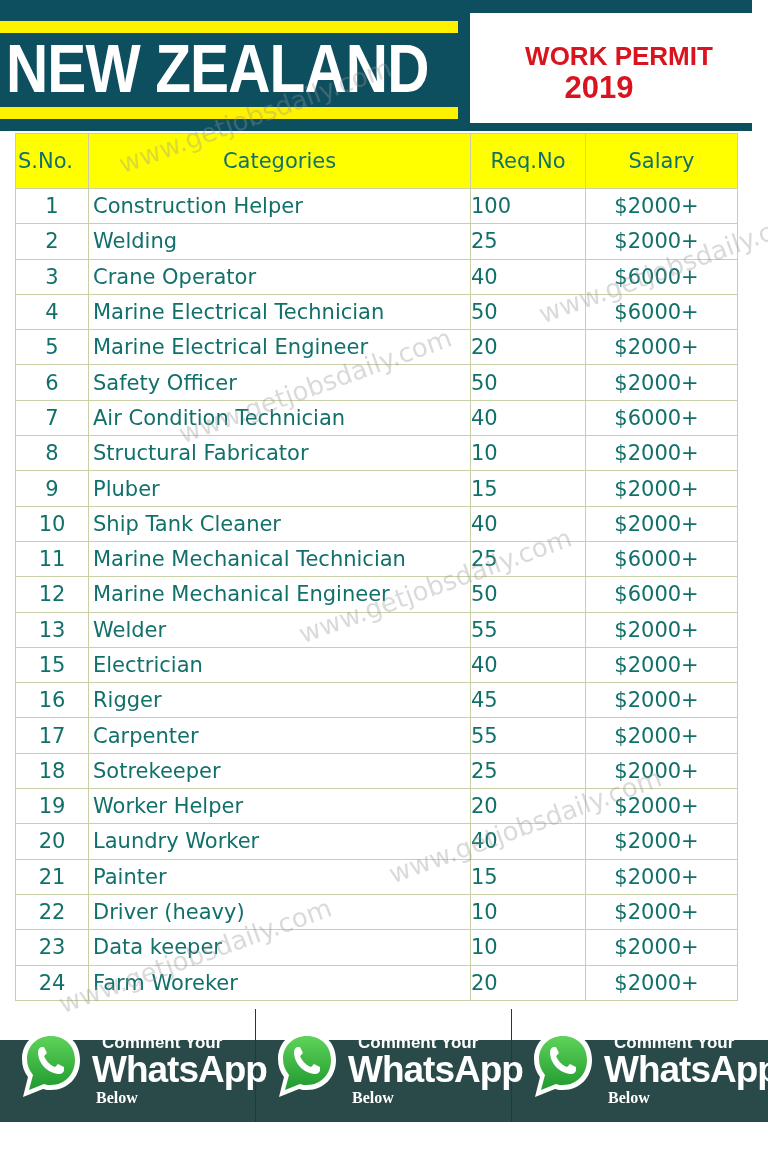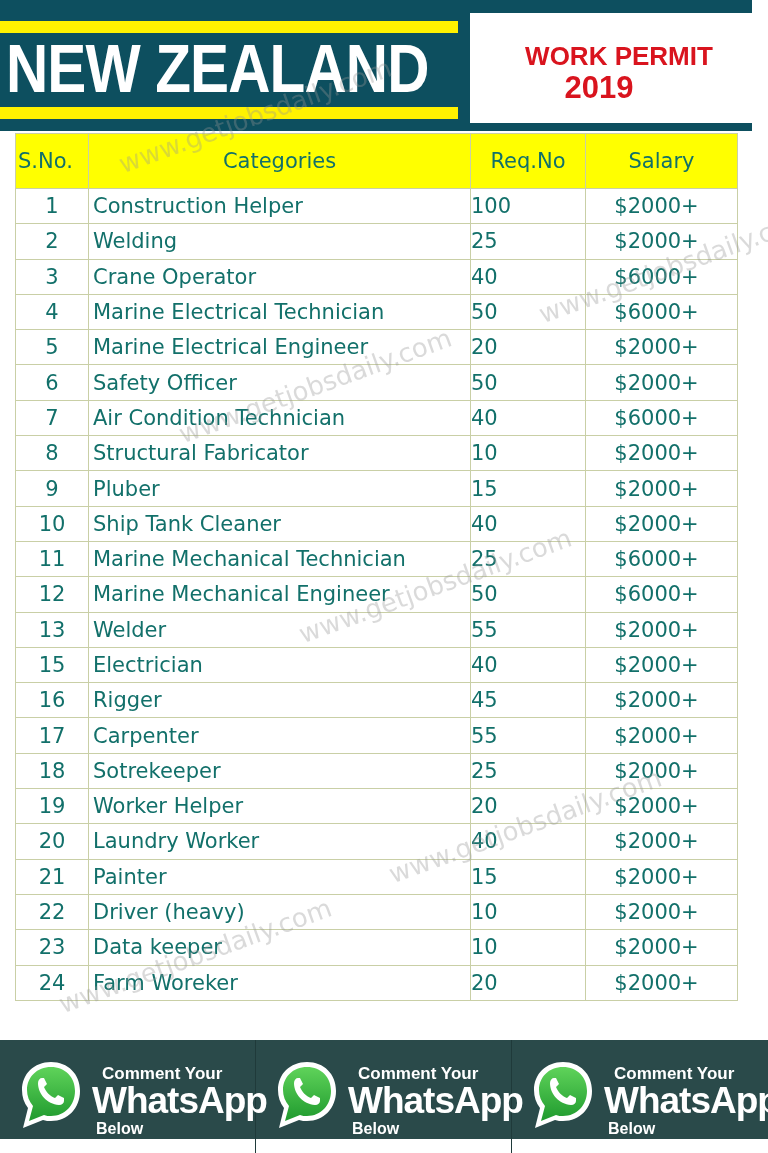--- a/index.html
+++ b/index.html
@@ -58,41 +58,41 @@
 
   
   .wm {
     position: absolute; color: rgba(150,150,150,0.35); font-size: 26px;
     font-family: "DejaVu Sans", sans-serif; white-space: nowrap; pointer-events: none;
     transform: rotate(-20deg); transform-origin: left center;
   }
 
   
   .banner {
-    position: absolute; left: 0; top: 1040px; width: 768px; height: 99px;
-    background: #2a4a4a; display: flex;
+    position: absolute; left: 0; top: 1040px; width: 768px; height: 82px;
+    background: #2a4a4a; display: flex; align-items: flex-end;
   }
   .tile {
     position: relative; width: 256px; height: 113px; border-right: 1px solid #1f3a3a;
   }
   .tile:last-child { width: 256px; border-right: none; }
   .wa-icon { position: absolute; left: 18px; top: 16px; width: 66px; height: 80px; }
   .tile-line1 {
     position: absolute; left: 102px; top: 24px; color: #ffffff;
     font-family: "Liberation Sans", sans-serif; font-weight: bold; font-size: 17px; line-height: 20px;
     white-space: nowrap;
   }
   .tile-line2 {
     position: absolute; left: 92px; top: 40px; color: #ffffff;
     font-family: "Liberation Sans", sans-serif; font-weight: bold; font-size: 37px; line-height: 42px;
     white-space: nowrap; letter-spacing: -1px;
   }
   .tile-line3 {
     position: absolute; left: 96px; top: 80px; color: #ffffff;
-    font-family: Liberation Sans, sans-serif; font-weight: bold; font-size: 16px; line-height: 18px;
+    font-family: Liberation Serif, serif; font-weight: bold; font-size: 16px; line-height: 18px;
     white-space: nowrap;
   }
 </style>
 </head>
 <body>
 
 <div class="header">
   <div class="nz-box">
     <div class="nz-stripe top"></div>
     <div class="nz-title">NEW ZEALAND</div>

